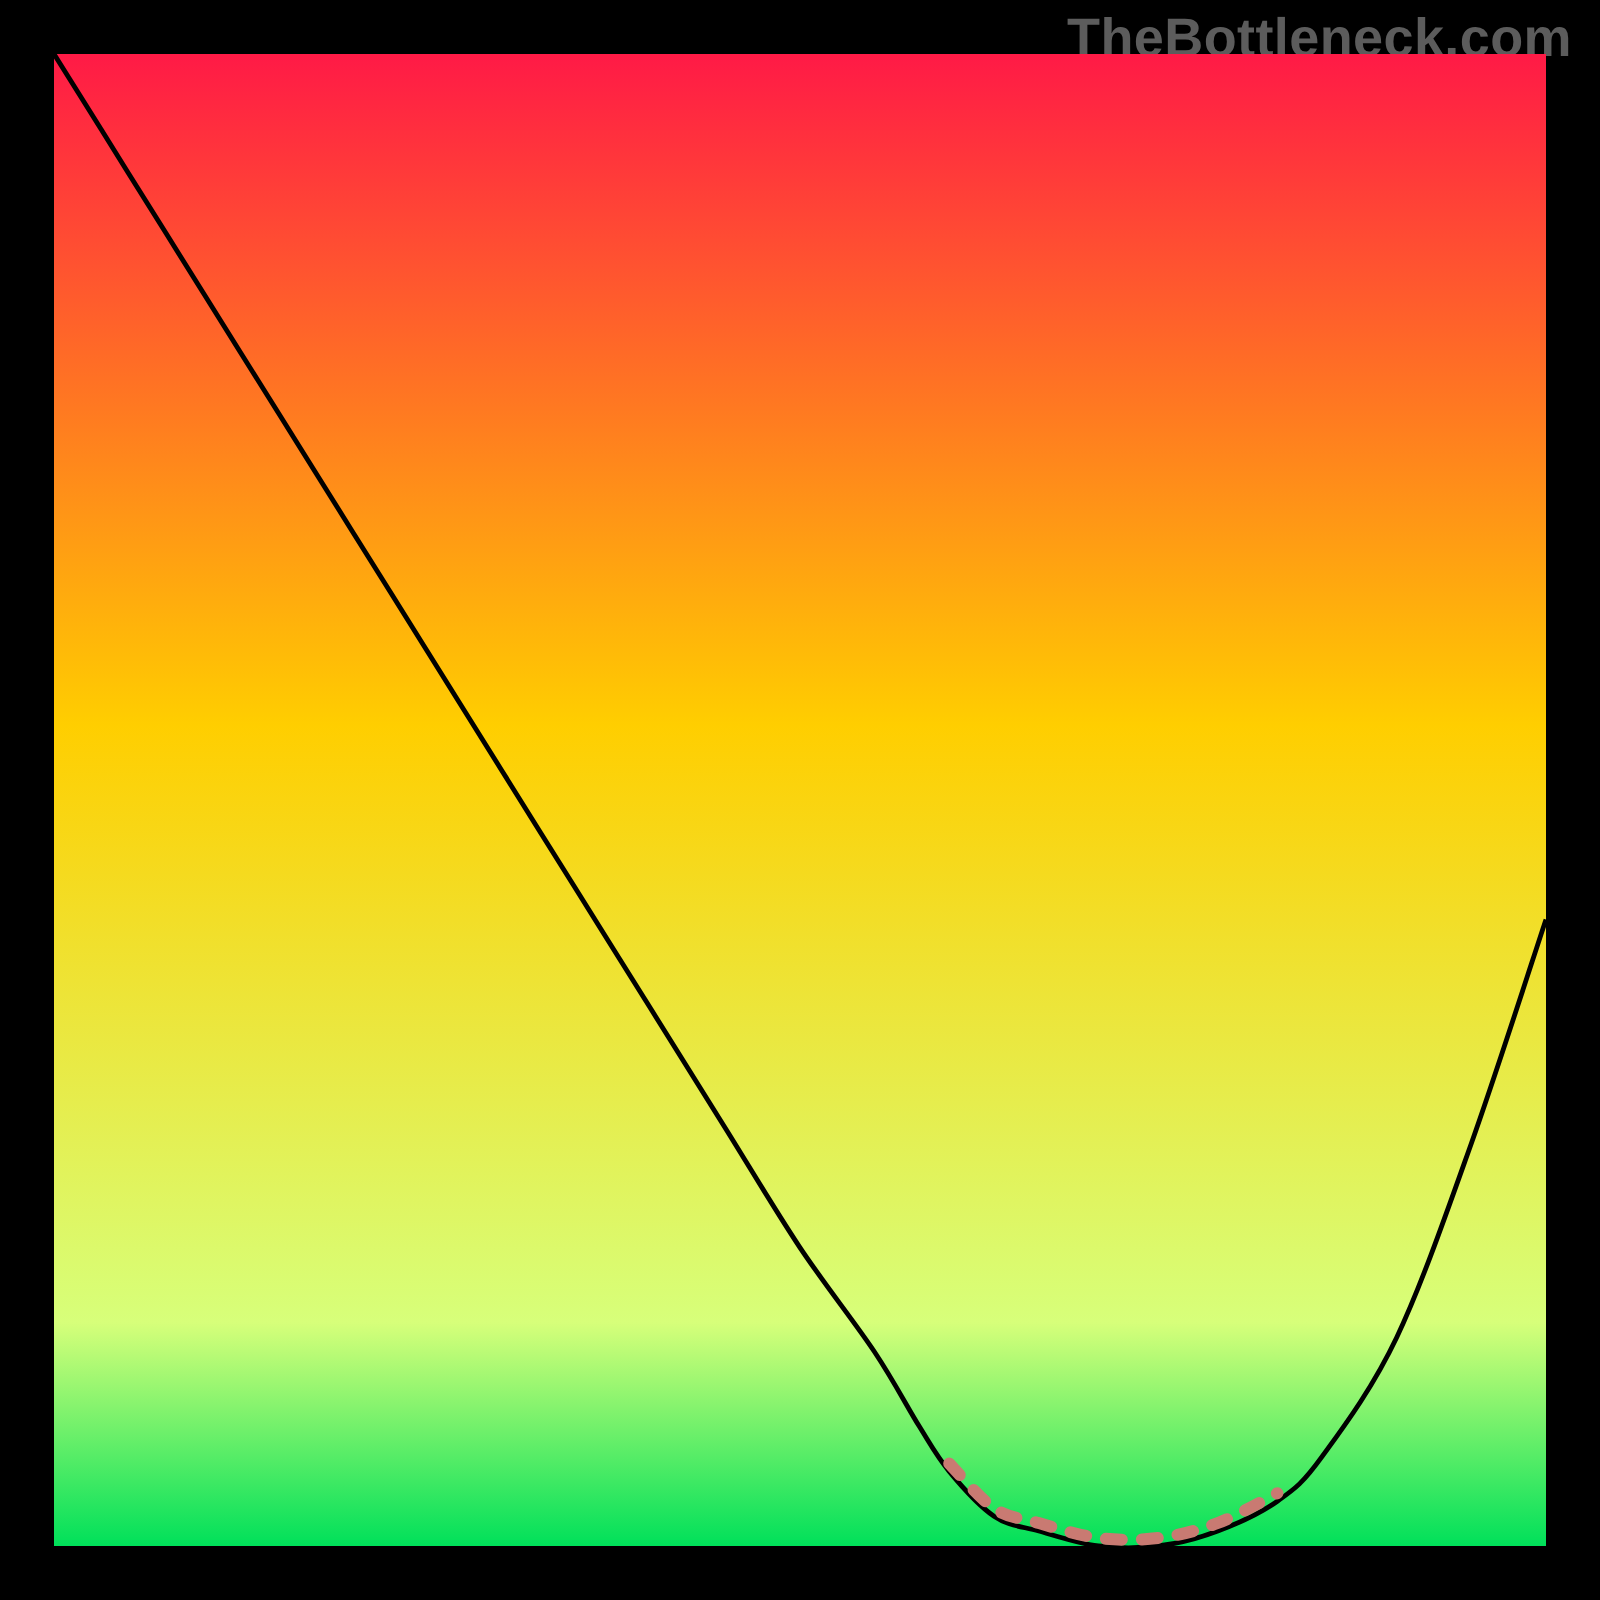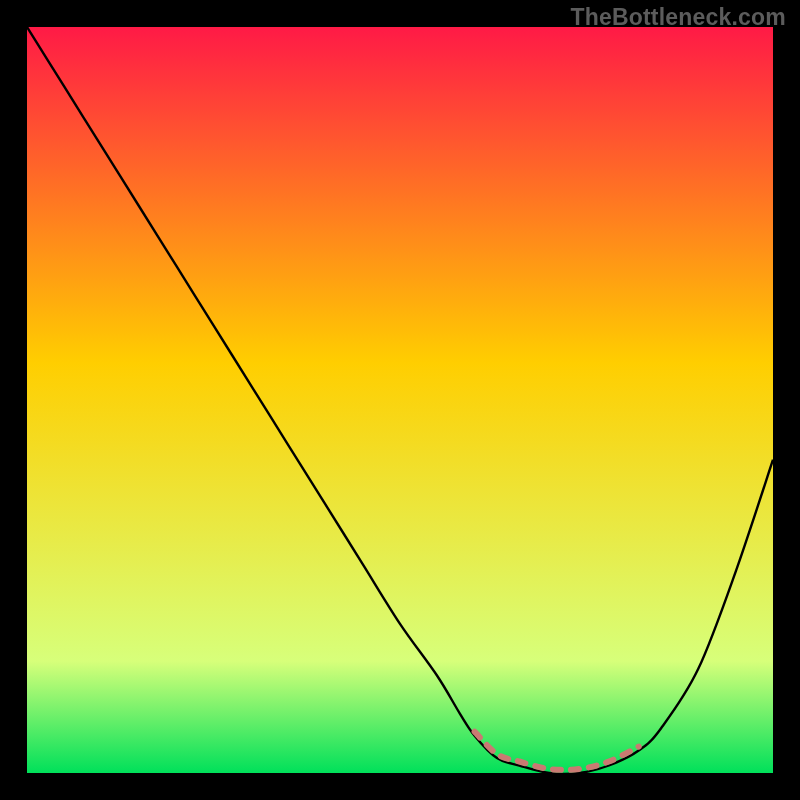--- a/index.html
+++ b/index.html
@@ -13,21 +13,21 @@
   .frame {
     position: relative;
     width: 800px;
     height: 800px;
   }
   .watermark {
     position: absolute;
     top: 4px;
     right: 14px;
     font-family: Arial, Helvetica, sans-serif;
-    font-size: 23px;
+    font-size: 27px;
     font-weight: bold;
     color: #5c5c5c;
     letter-spacing: 0.2px;
   }
   .chart-wrap {
     position: absolute;
     left: 27px;
     top: 27px;
     width: 746px;
     height: 746px;

